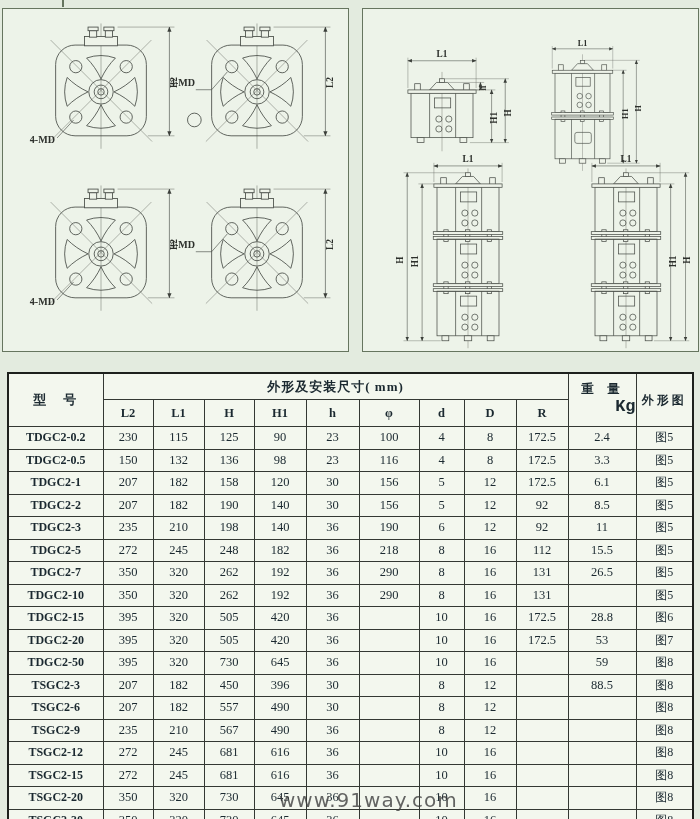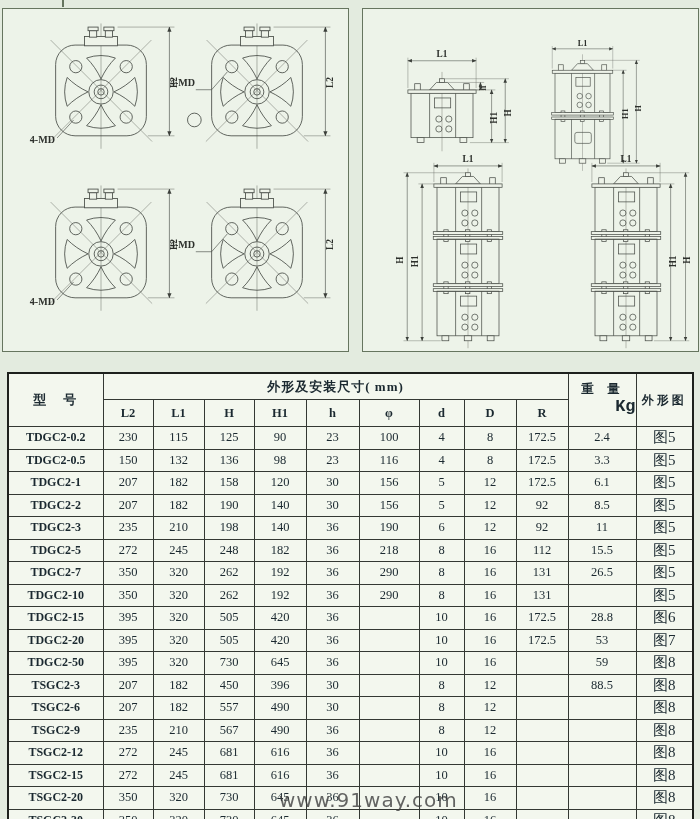--- a/index.html
+++ b/index.html
@@ -37,21 +37,21 @@
   table.spec thead th{font-weight:bold;}
   .h-model{font-size:13px;letter-spacing:2px;}
   .h-group{font-size:13px;height:25px;letter-spacing:1px;}
   .h-dim{font-size:12.5px;height:26px;font-family:"Liberation Serif",serif;}
   .h-kg div{line-height:1.15;font-family:Liberation Mono, monospace;}
   .h-kg .l1{font-size:12.5px;letter-spacing:3px;}
   .h-kg .l2{font-size:17px;letter-spacing:0;text-align:right;}
   .h-fig{font-size:12px;letter-spacing:3px;}
   table.spec tbody td{height:21.5px;font-size:12.5px;}
   table.spec tbody td.model{font-weight:600;font-size:12px;}
-  table.spec tbody td.fig{font-size:15px;}
+  table.spec tbody td.fig{font-size:12px;}
   .watermark{
     position:absolute;left:279px;top:788px;z-index:5;
     font:20px "DejaVu Sans",sans-serif;color:#404040;opacity:.8;letter-spacing:1px;
     pointer-events:none;
   }
 </style>
 </head>
 <body>
 
 <div class="page">

